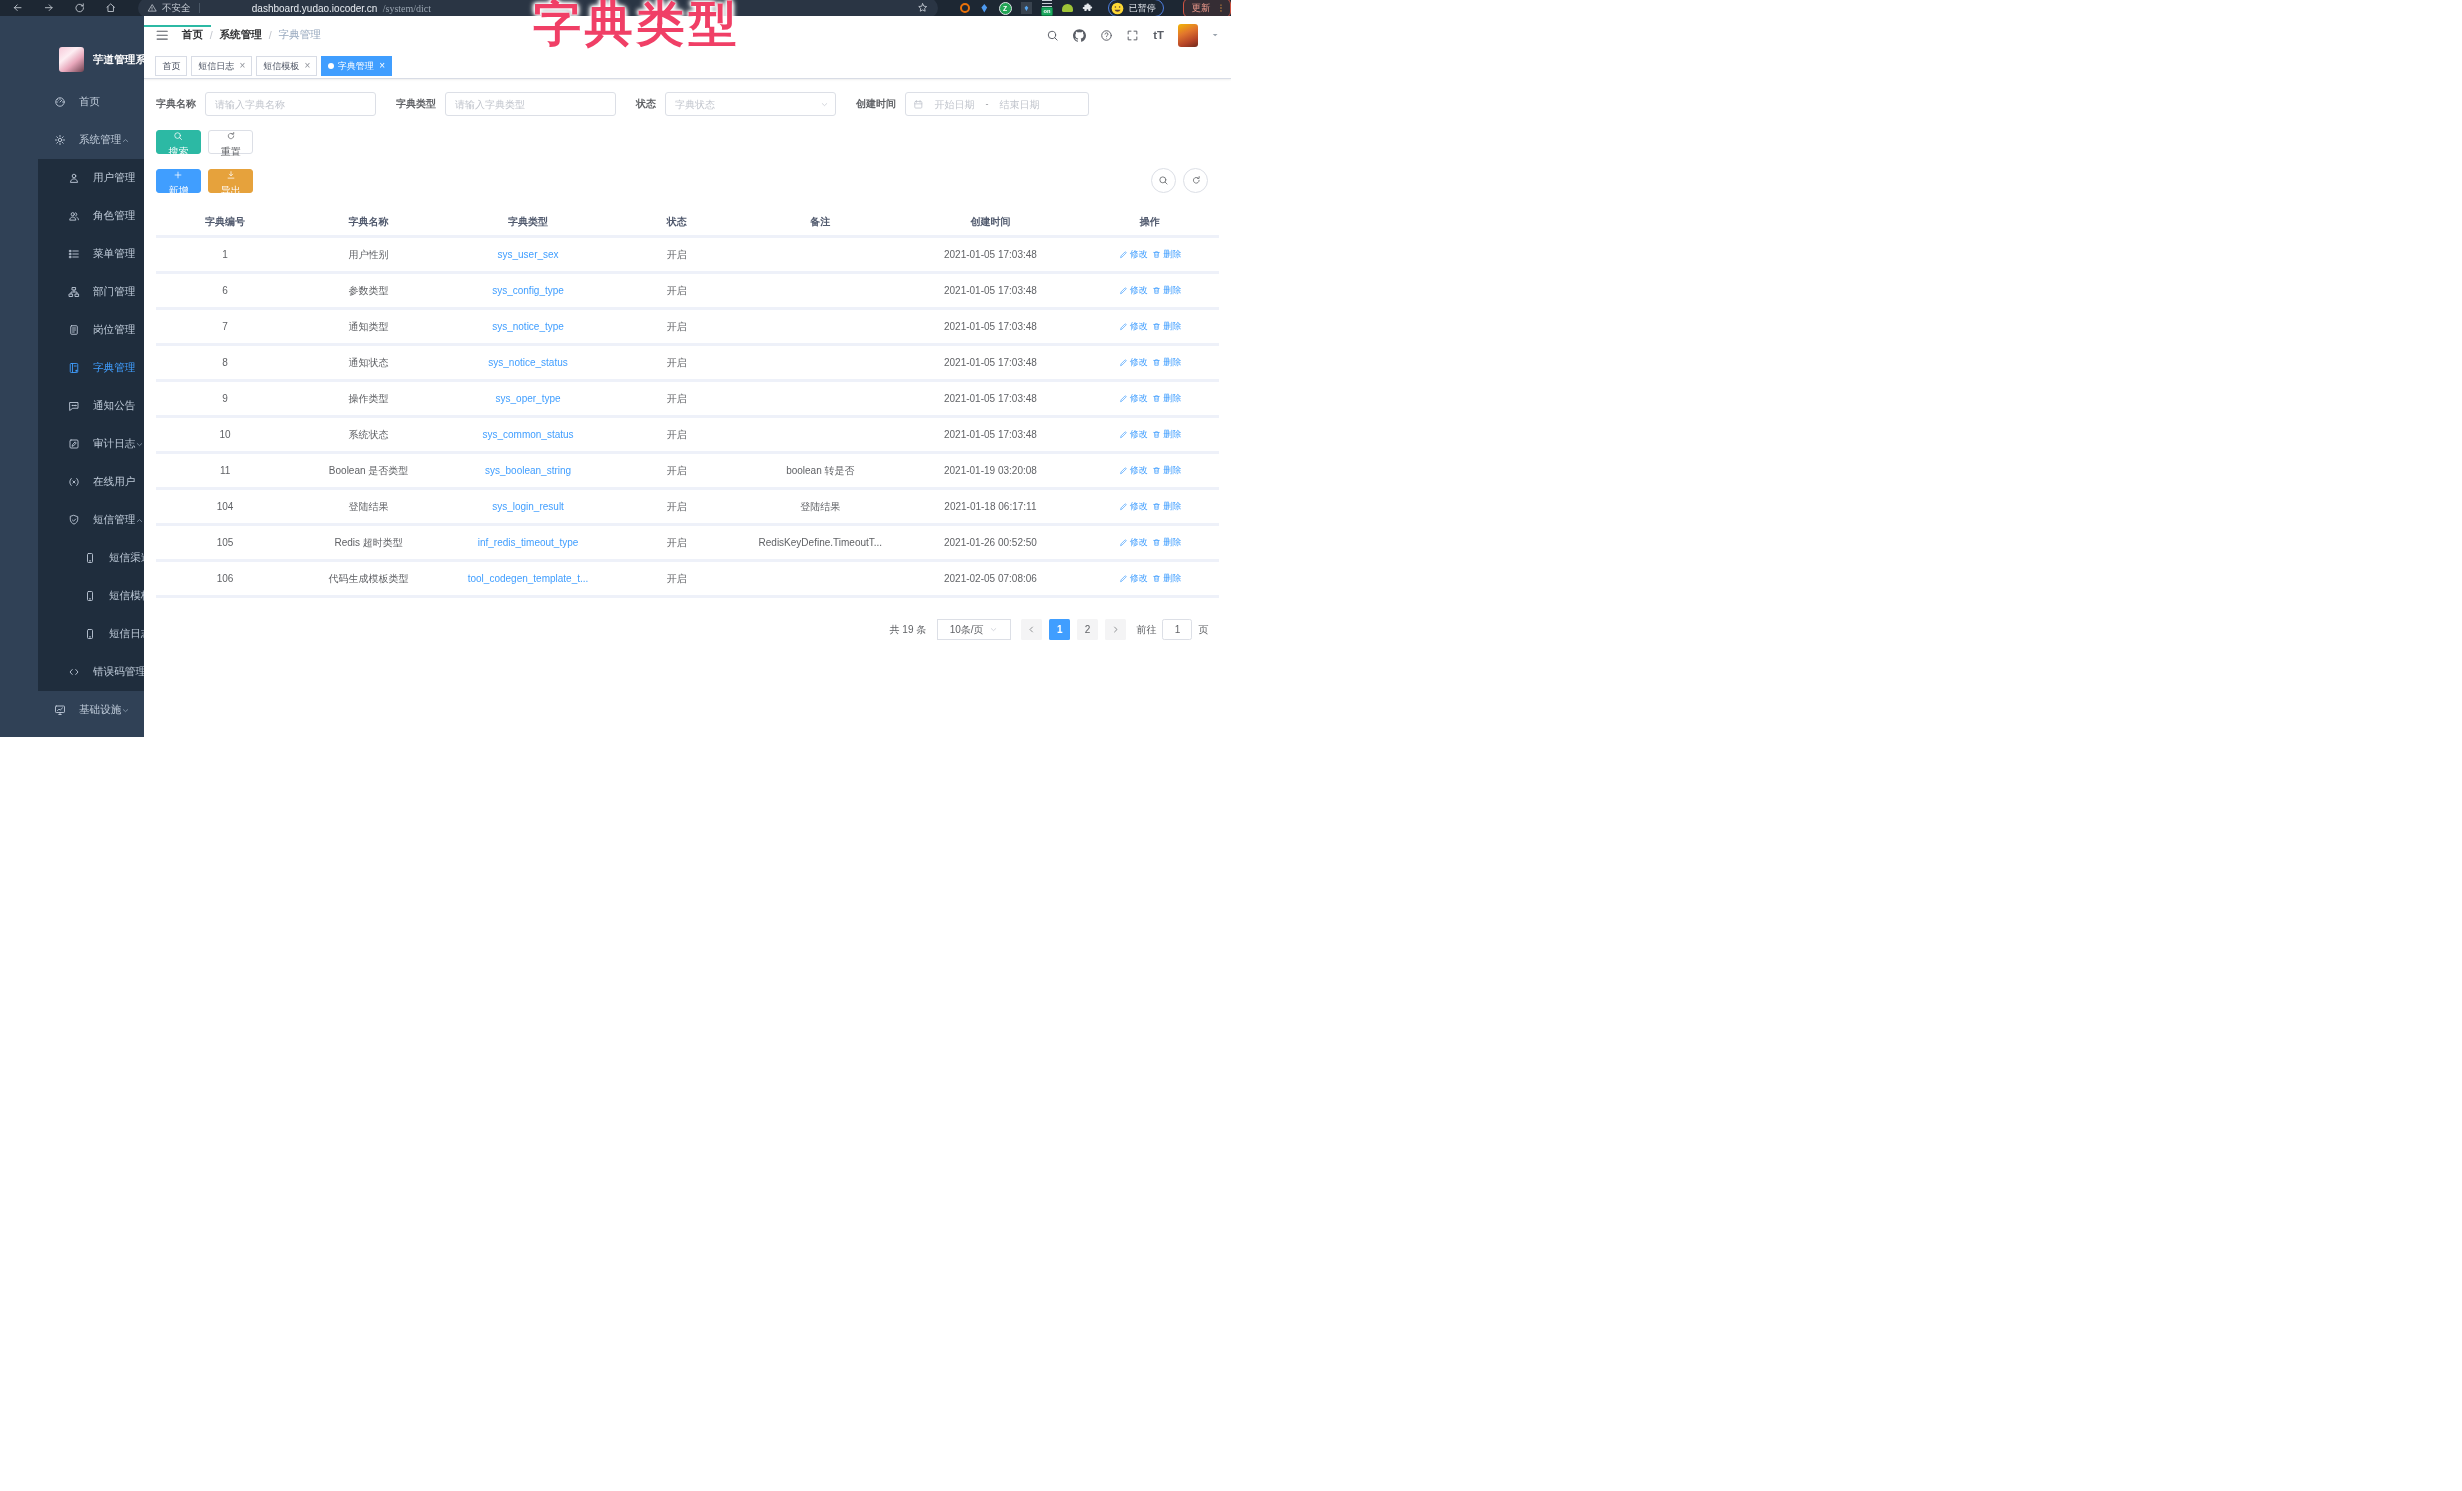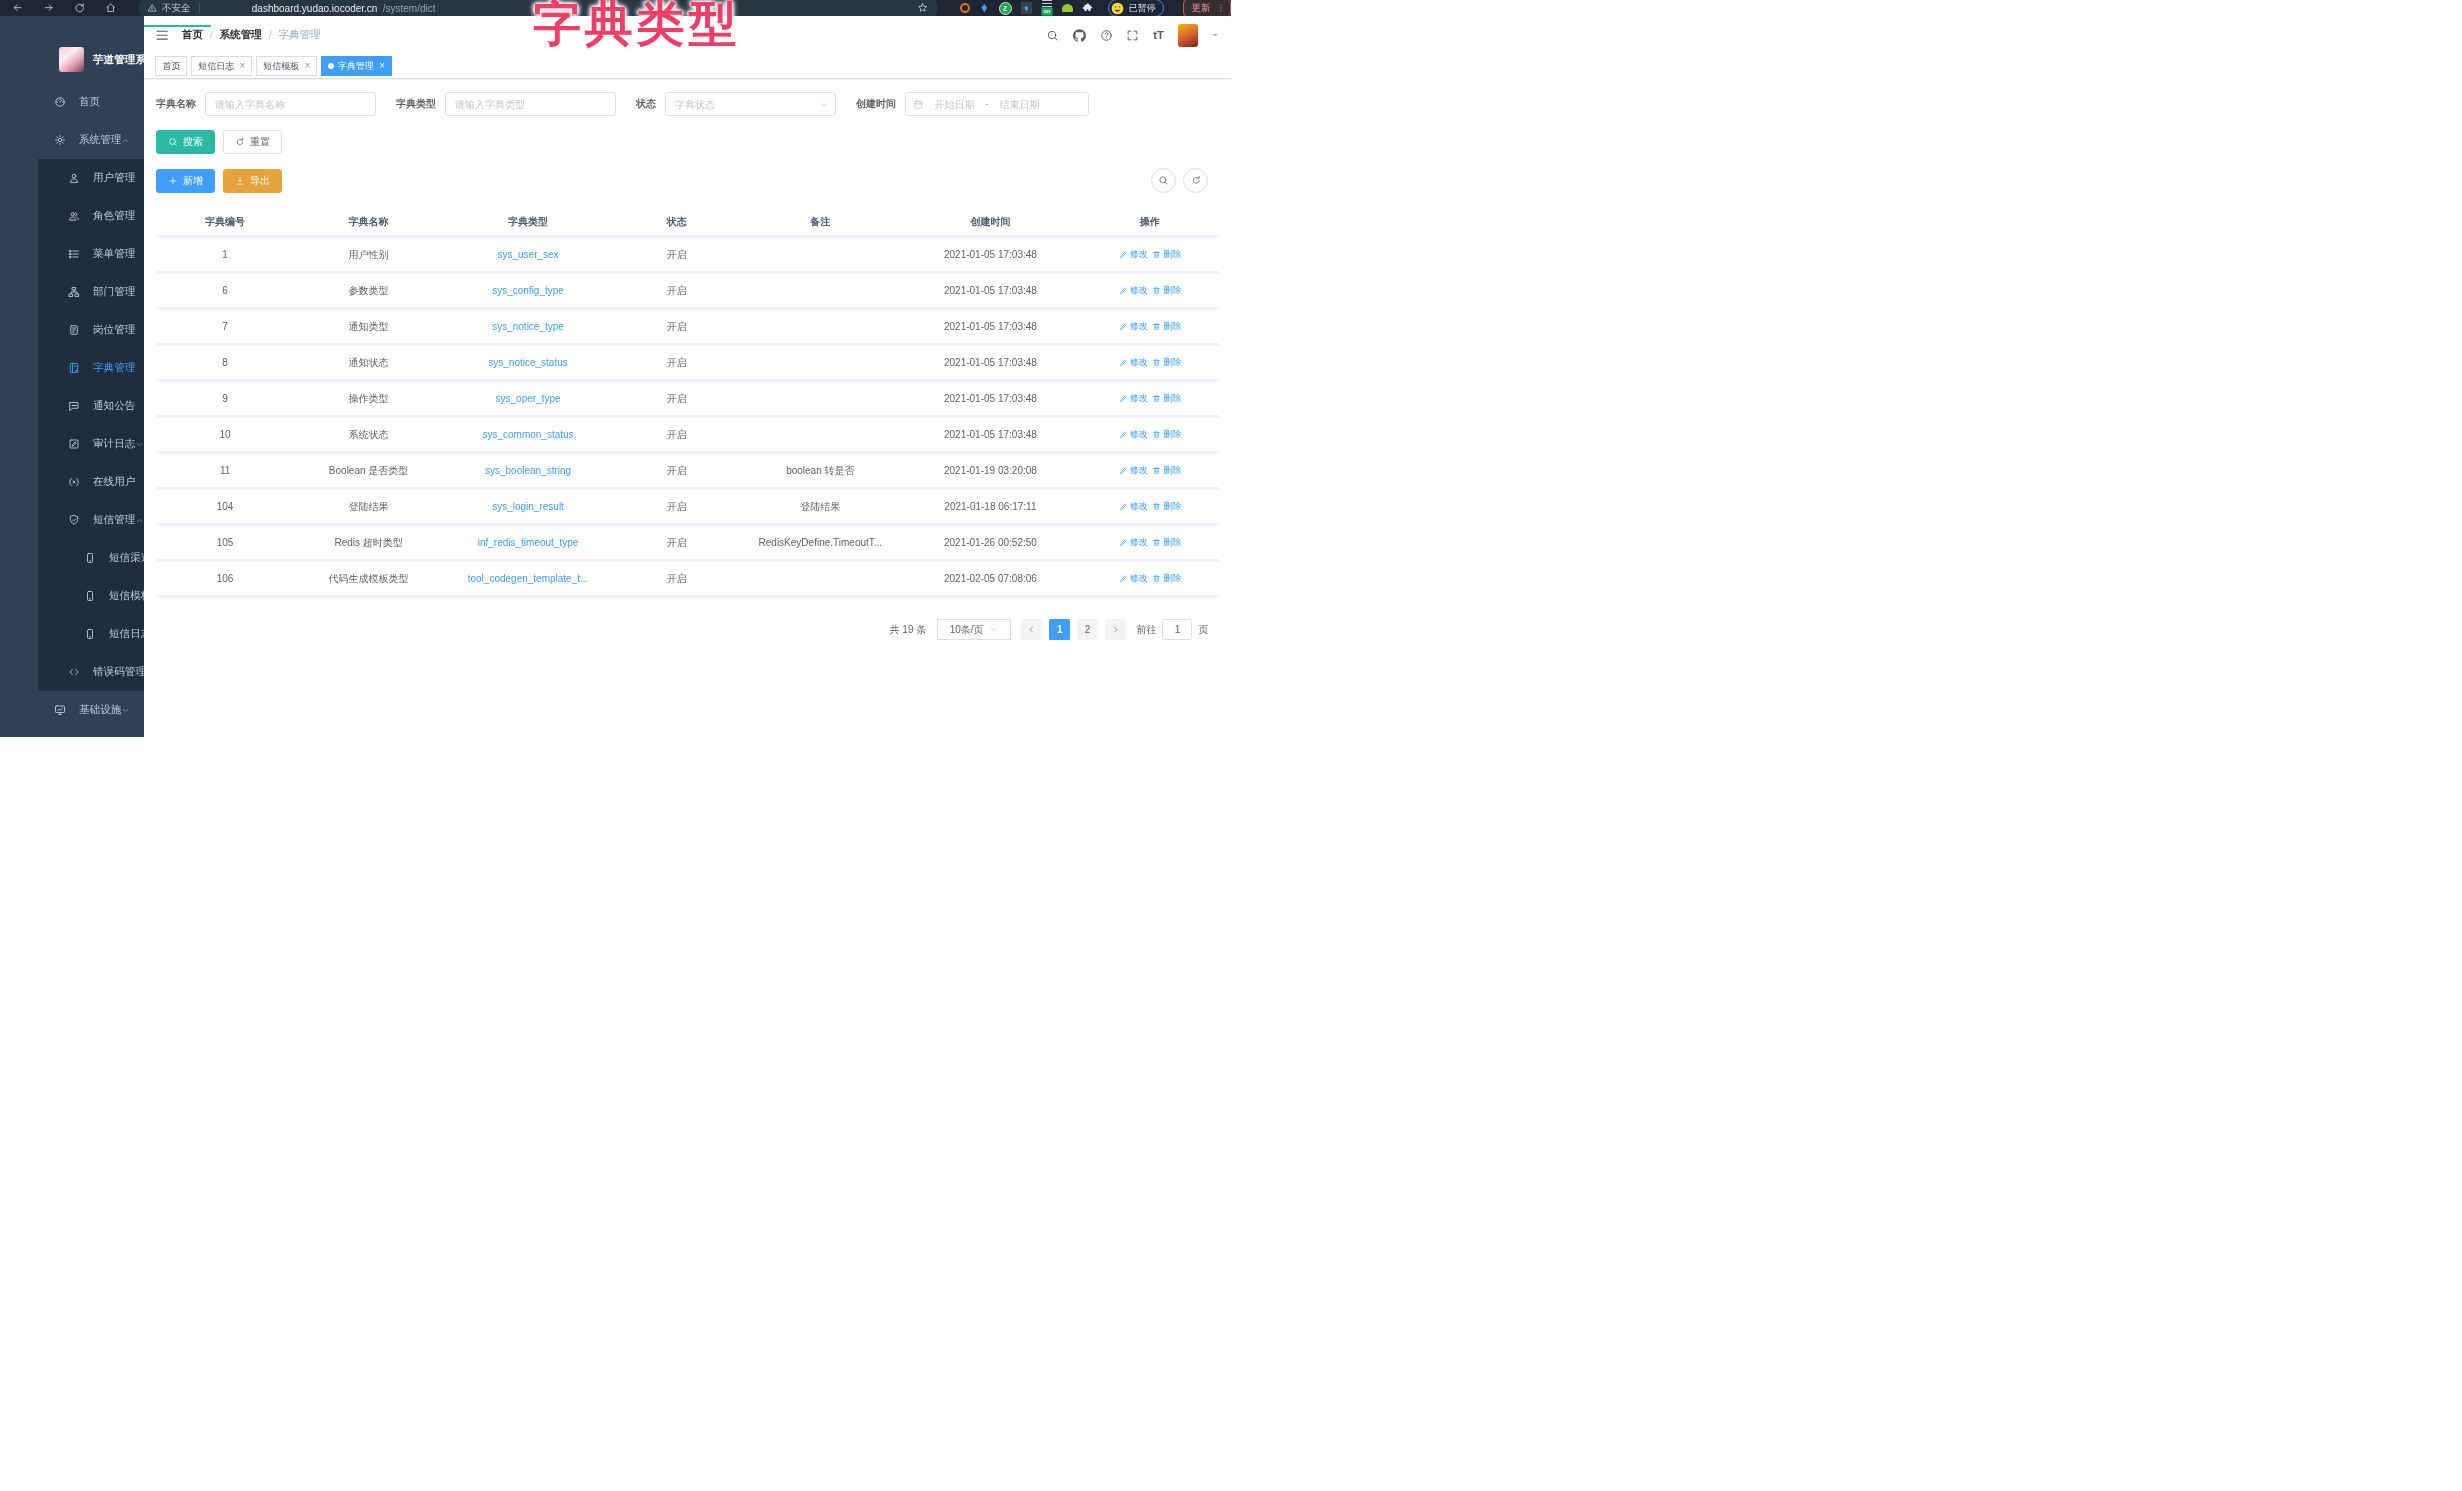--- a/index.html
+++ b/index.html
@@ -13,21 +13,21 @@
   .nav-ic{width:20px;height:20px;border-radius:50%;display:flex;align-items:center;justify-content:center;
           color:#c9cfd7;font-size:11.4px;flex:none;cursor:pointer;}
   .nav-ic svg{width:11.4px;height:11.4px;}
   .addr{height:20px;flex:none;width:800px;margin-left:6px;background:#2a3544;border-radius:10px;
         display:flex;align-items:center;padding:0 9px;gap:5.3px;}
   .addr .warn{color:#c9cfd7;font-size:10px;display:flex;}
   .addr .warn svg{width:10px;height:10px;}
   .sec-label{color:#c9cfd7;font-size:9.5px;white-space:nowrap;}
   .addr-sep{width:0.8px;height:10.6px;background:#4a5766;margin:0 3px;flex:none;}
   .url-host{color:#e8ecf1;font-size:10px;padding-left:44px;}
-  .url-path{color:#9aa5b1;font-size:10px;}
+  .url-path{color:#9aa5b1;font-size:10px;font-family:Liberation Serif, serif;}
   .addr-star{margin-left:auto;color:#c9cfd7;font-size:10.6px;cursor:pointer;}
   .addr-star svg{width:11.4px;height:11.4px;}
   .exts{display:flex;align-items:center;gap:9px;margin-left:11.4px;}
   .ext{display:flex;align-items:center;justify-content:center;cursor:pointer;position:relative;}
   .ext-donut{width:10px;height:10px;border:2.7px solid #e8710a;border-radius:50%;}
   .ext-gem{color:#4e9af1;font-size:10.6px;}
   .ext-gem svg{width:10.6px;height:10.6px;}
   .ext-green{width:13px;height:13px;border-radius:50%;background:#23a455;color:#fff;font-size:6.8px;
              font-weight:bold;display:flex;align-items:center;justify-content:center;border:1.5px solid #dfe3e8;}
   .ext-tm{width:11.4px;height:11.4px;background:#39434f;display:flex;align-items:center;justify-content:center;}
@@ -108,21 +108,21 @@
   .sel-chev{position:absolute;right:6.8px;top:7.6px;color:#c0c4cc;font-size:9px;pointer-events:none;display:flex;}
   .date-range{width:184px;height:24px;border:0.8px solid #dcdfe6;border-radius:3px;display:flex;align-items:center;
               padding:0 6.8px;gap:3px;background:#fff;}
   .date-range .cal{color:#c0c4cc;font-size:10.6px;display:flex;flex:none;}
   .date-range input{border:none;outline:none;width:56px;font-size:10px;color:#606266;text-align:center;
                     background:transparent;font-family:inherit;}
   .range-sep{color:#909399;font-size:9px;flex:none;}
 
   .btn-row{margin-top:13.7px;display:flex;gap:7.6px;}
   .btn{height:24px;border:0.8px solid #dcdfe6;background:#fff;color:#606266;border-radius:3px;padding:0 11.4px;
-       font-size:10px;display:inline-flex;align-items:center;gap:4.6px;cursor:pointer;font-family:inherit;}
+       font-size:10px;display:inline-flex;align-items:center;gap:4.6px;cursor:pointer;font-family:inherit;flex-direction:column;}
   .btn .bic{font-size:10px;display:flex;}
   .btn-teal{background:var(--teal);border-color:var(--teal);color:#fff;}
   .btn-blue{background:var(--accent);border-color:var(--accent);color:#fff;}
   .btn-warn{background:var(--warning);border-color:var(--warning);color:#fff;}
 
   .toolbar-row{margin-top:14.4px;display:flex;align-items:center;}
   .right-tools{margin-left:auto;display:flex;gap:7.6px;margin-right:10.6px;}
   .circle-btn{width:25px;height:25px;border-radius:50%;border:0.8px solid #dcdfe6;background:#fff;color:#606266;
               display:flex;align-items:center;justify-content:center;font-size:10.6px;cursor:pointer;}
 

